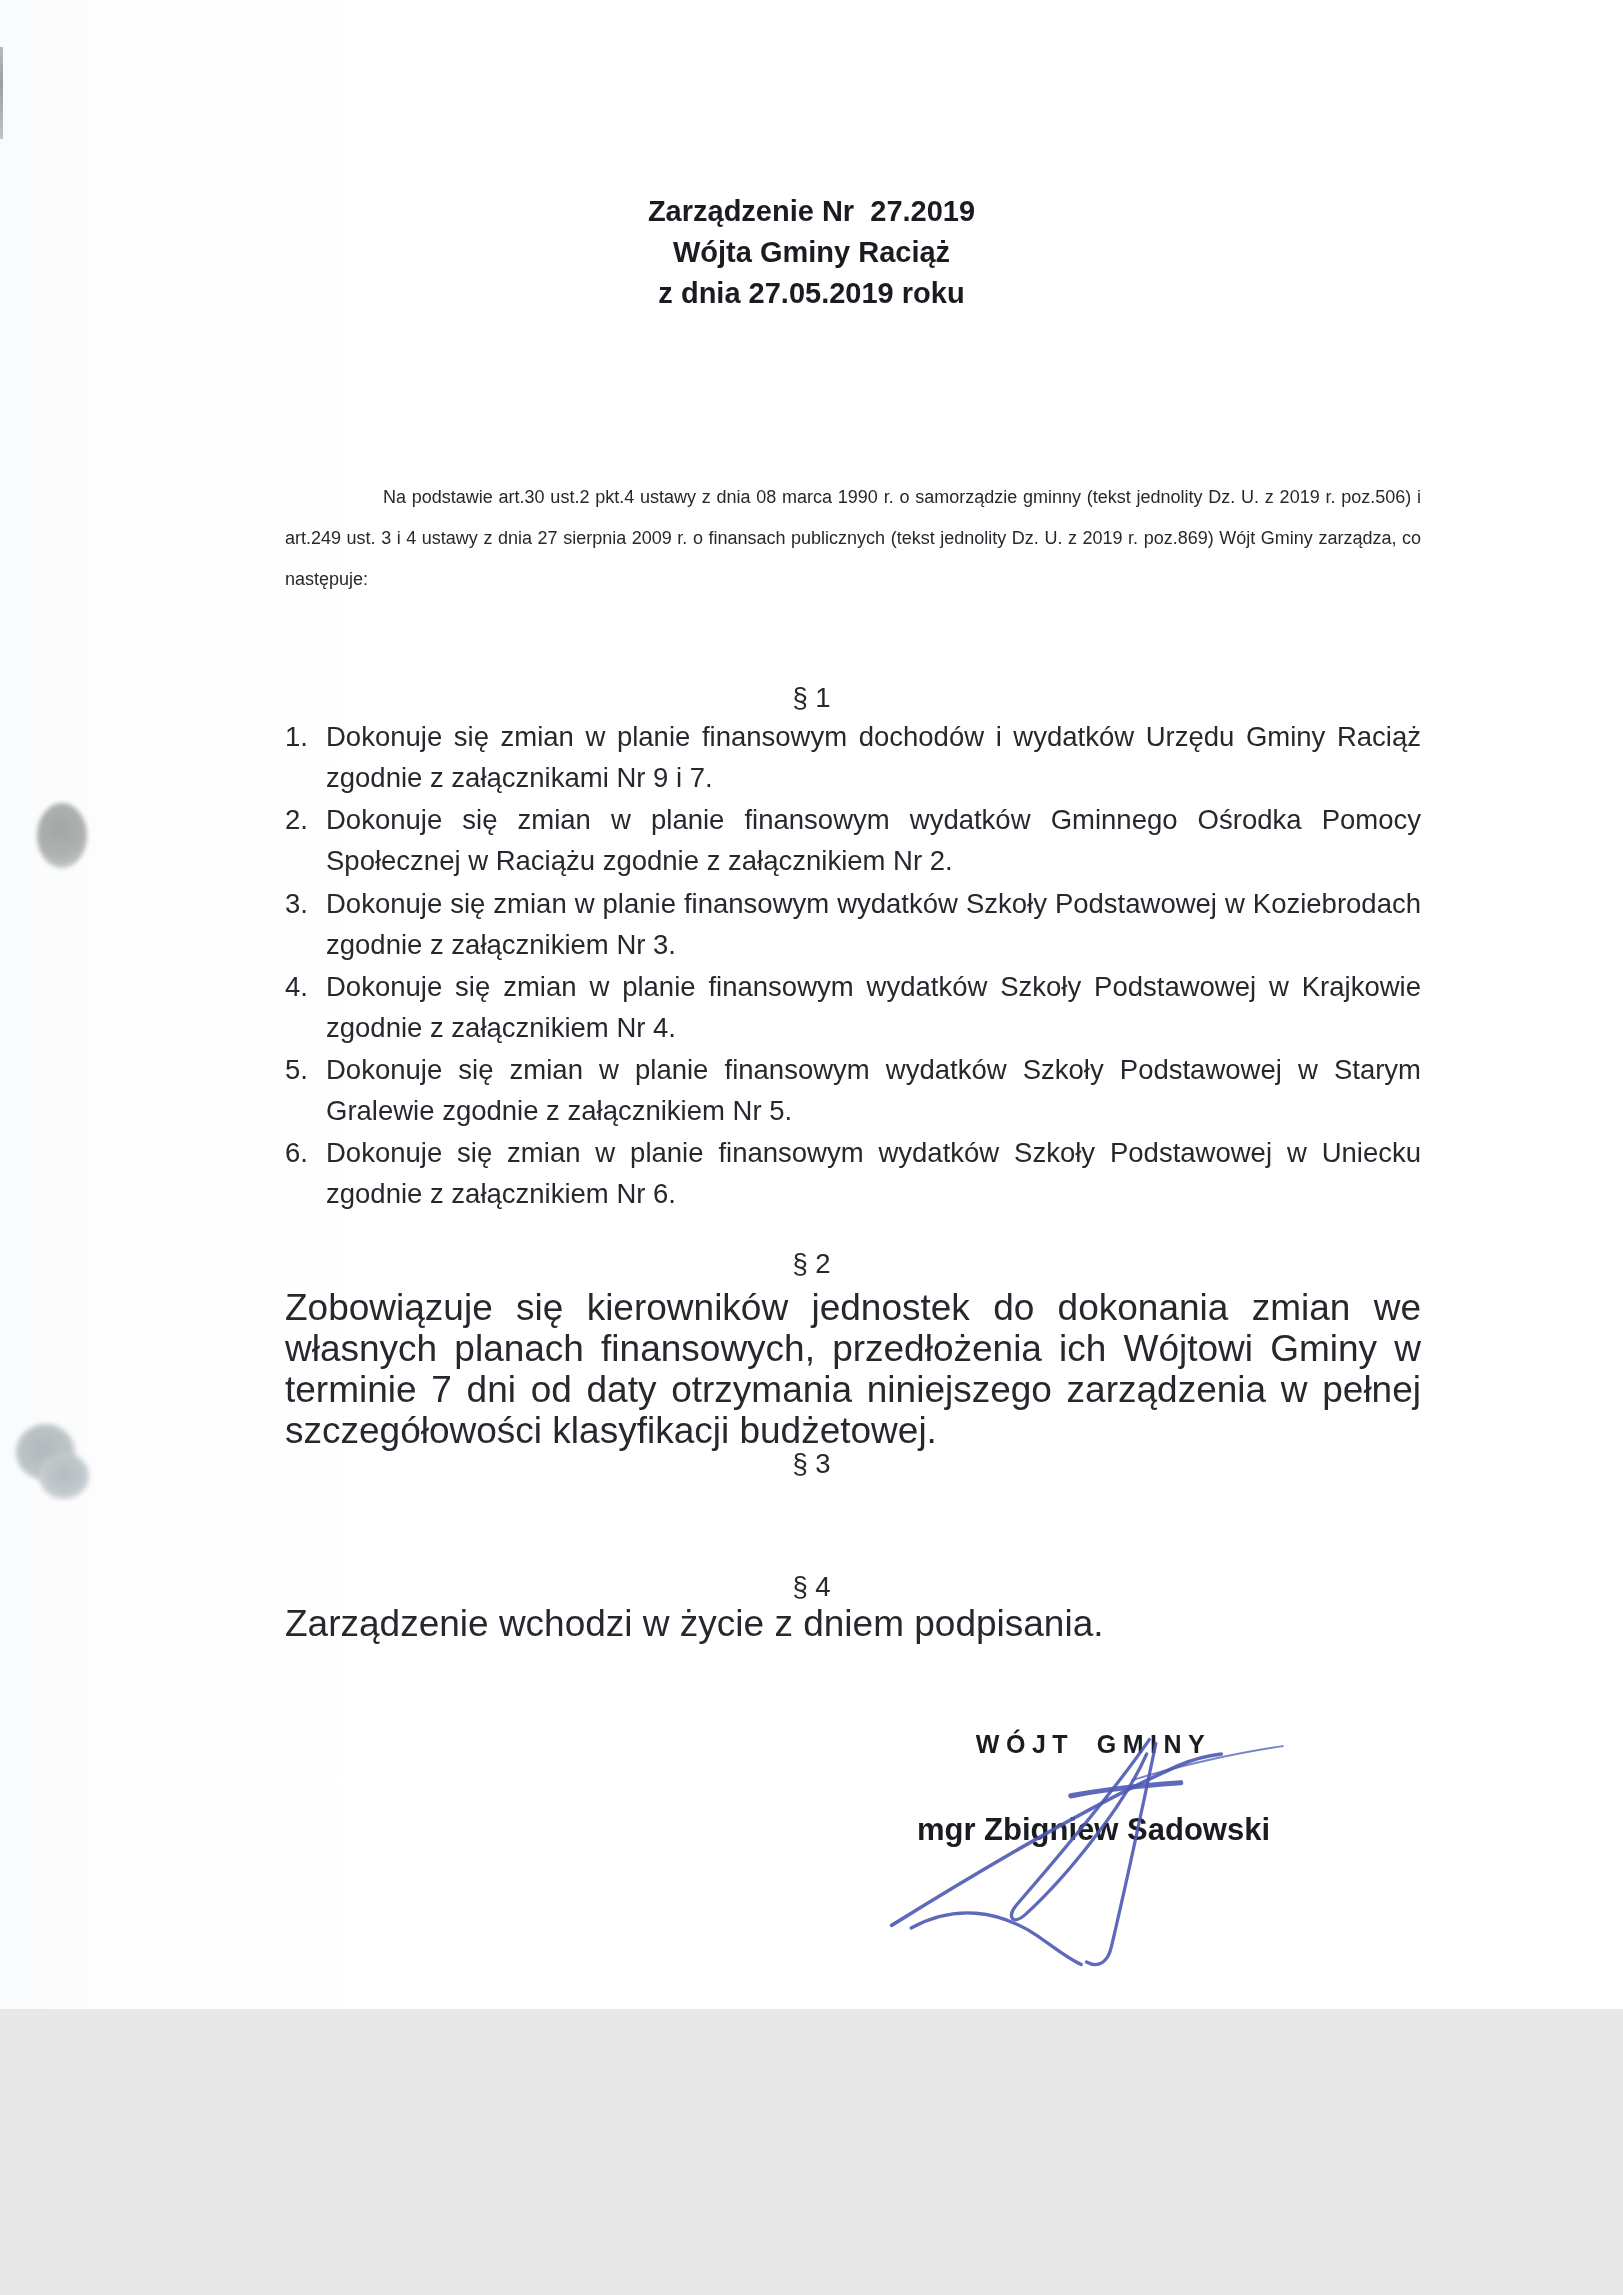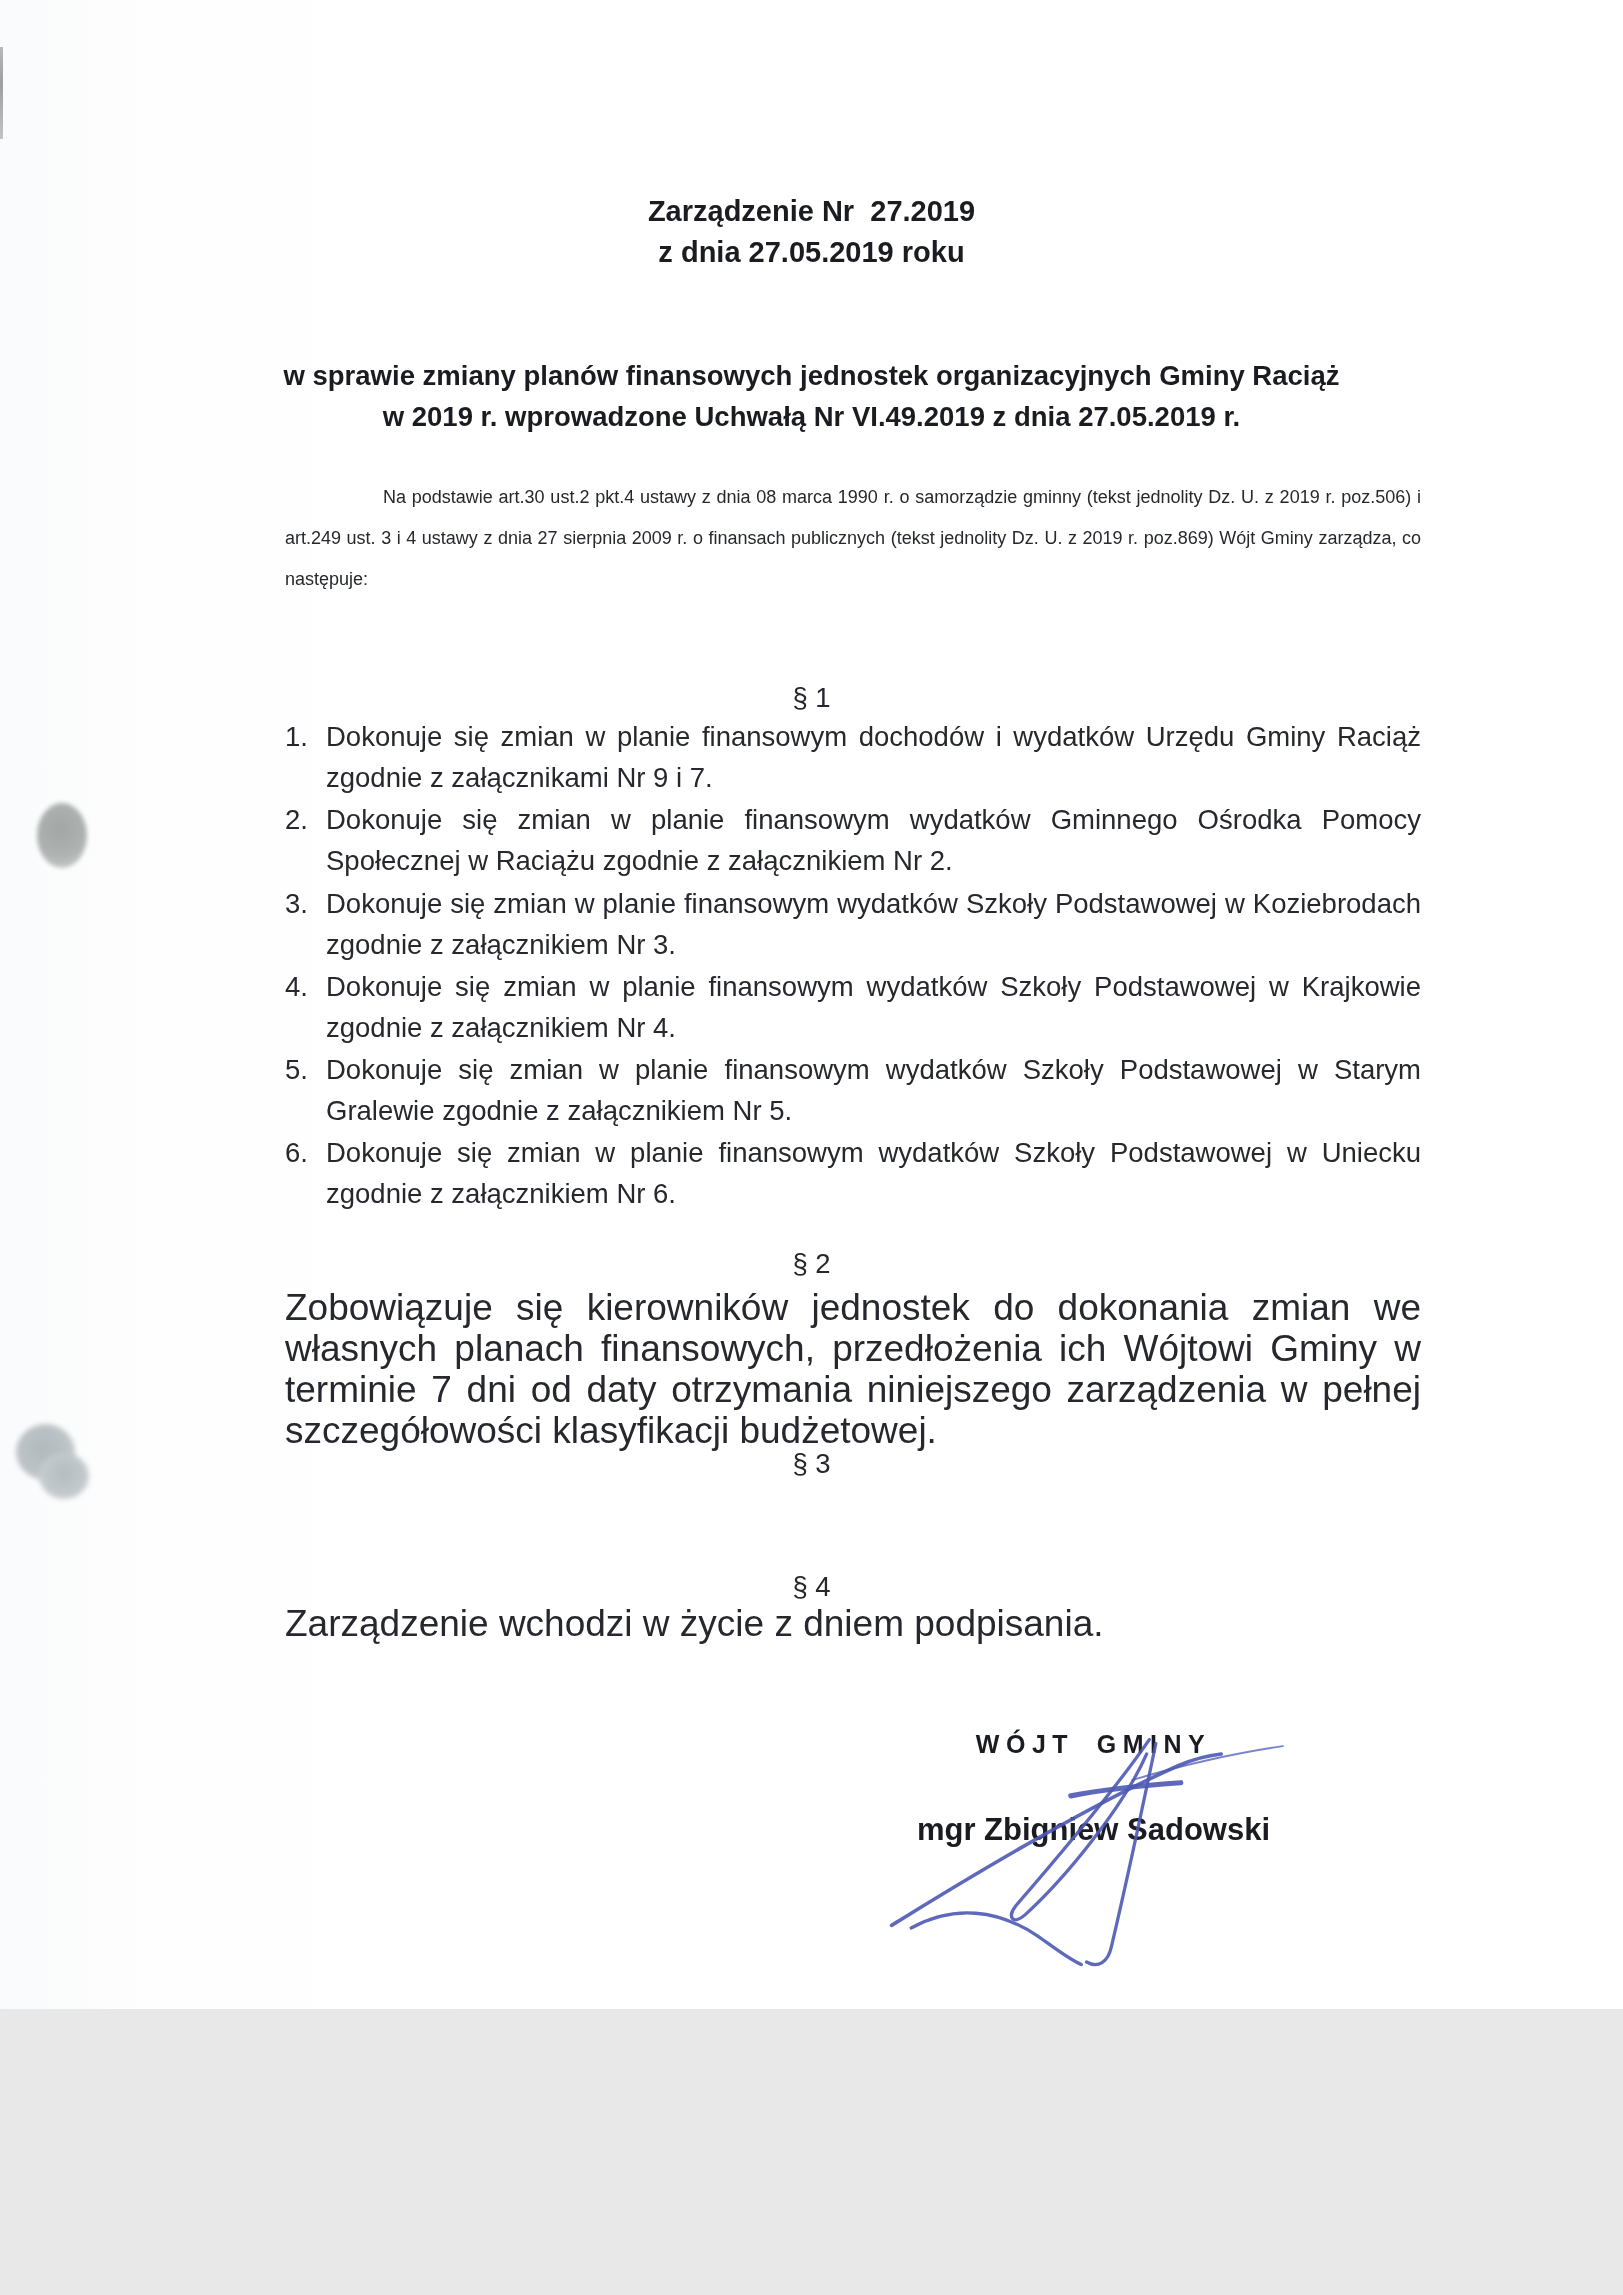--- a/index.html
+++ b/index.html
@@ -72,27 +72,24 @@
 
 <div id="page">
 
   <div class="abs edge-mark"></div>
   <div class="abs blob blob1"></div>
   <div class="abs blob blob2a"></div>
   <div class="abs blob blob2b"></div>
 
   <div class="abs centered title-block">
     <div class="title-line">Zarządzenie Nr  27.2019</div>
+    <div class="title-line">Wójta Gminy Raciąż</div>
     <div class="title-line">z dnia 27.05.2019 roku</div>
   </div>
 
-  <div class="abs centered subject-block">
-    <div>w sprawie zmiany planów finansowych jednostek organizacyjnych Gminy Raciąż</div>
-    <div>w 2019 r. wprowadzone Uchwałą Nr VI.49.2019 z dnia 27.05.2019 r.</div>
-  </div>
 
   <div class="abs preamble">Na podstawie art.30 ust.2 pkt.4 ustawy z dnia 08 marca 1990 r. o samorządzie gminny (tekst jednolity Dz. U. z 2019 r. poz.506) i art.249 ust. 3 i 4 ustawy z dnia 27 sierpnia 2009 r. o finansach publicznych (tekst jednolity Dz. U. z 2019 r. poz.869) Wójt Gminy zarządza, co następuje:</div>
 
   <div class="abs centered sec-head s1">§ 1</div>
   <div class="abs list-block">
     <div class="list-item">
       <div class="list-num">1.</div>
       <div class="list-text">Dokonuje się zmian w planie finansowym dochodów i wydatków Urzędu Gminy Raciąż zgodnie z załącznikami Nr 9 i 7.</div>
     </div>
     <div class="list-item">

